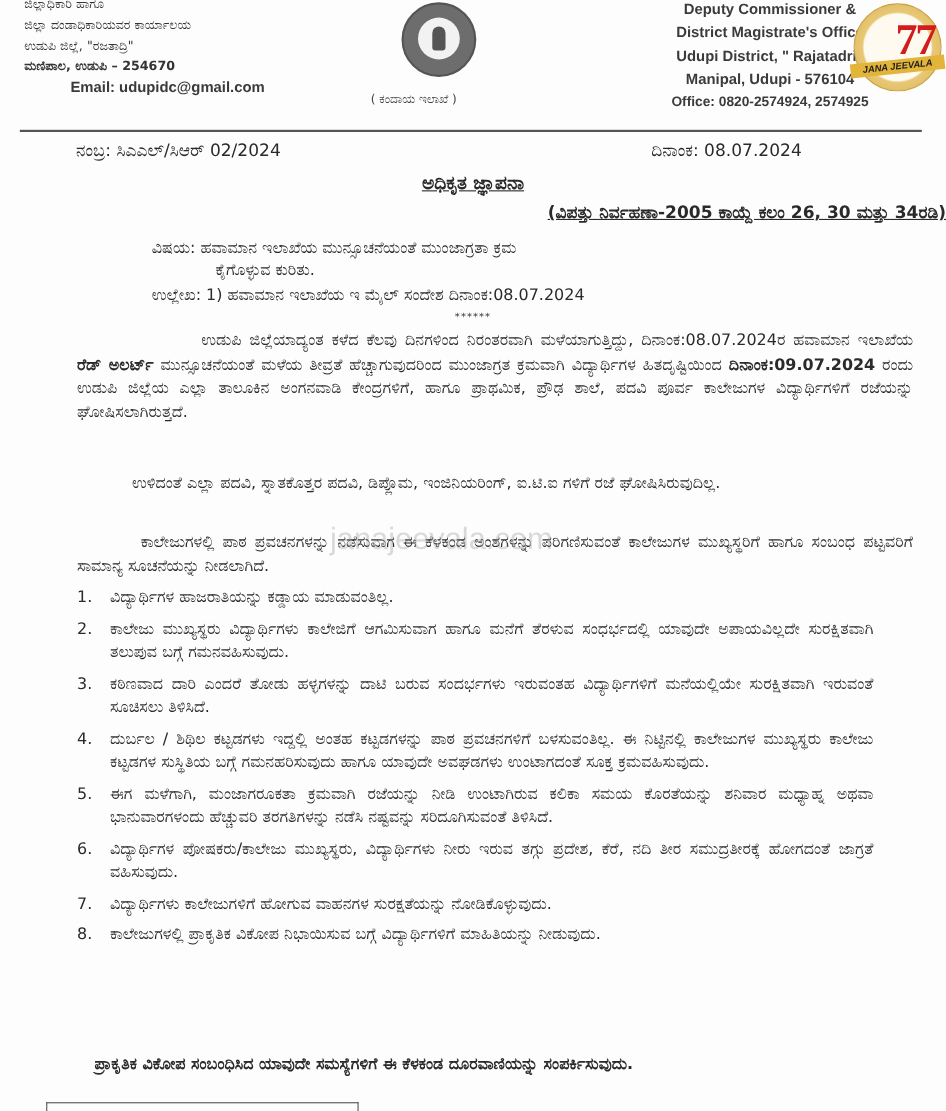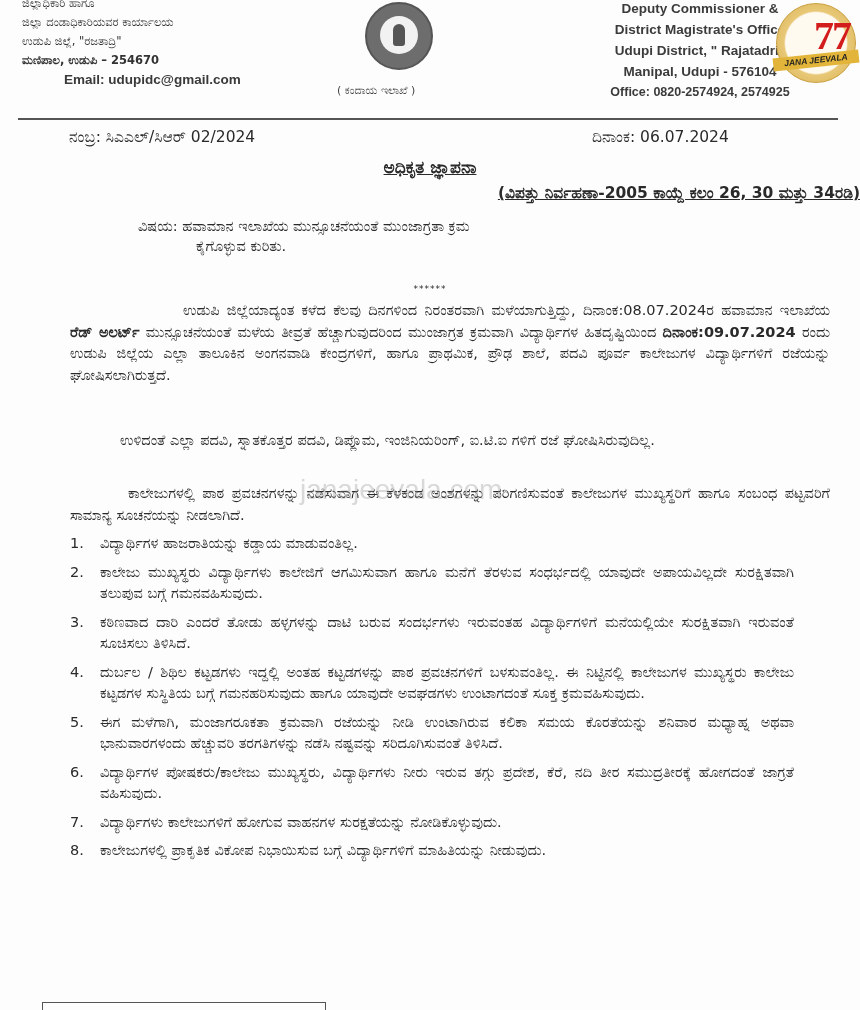--- a/index.html
+++ b/index.html
@@ -81,29 +81,30 @@
   </div>
 
   <div class="badge">
     <div class="badge-num">77</div>
     <div class="badge-ribbon">JANA JEEVALA</div>
   </div>
 
   <div class="rule"></div>
 
   <div class="ref">ನಂಬ್ರ: ಸಿಎಎಲ್/ಸಿಆರ್ 02/2024</div>
-  <div class="date">ದಿನಾಂಕ: 06.07.2024</div>
+  <div class="date">ದಿನಾಂಕ: 08.07.2024</div>
 
   <div class="title">ಅಧಿಕೃತ ಜ್ಞಾಪನಾ</div>
   <div class="subtitle">(ವಿಪತ್ತು ನಿರ್ವಹಣಾ-2005 ಕಾಯ್ದೆ ಕಲಂ 26, 30 ಮತ್ತು 34ರಡಿ)</div>
 
   <div class="subject">
     <div>ವಿಷಯ: ಹವಾಮಾನ ಇಲಾಖೆಯ ಮುನ್ಸೂಚನೆಯಂತೆ ಮುಂಜಾಗ್ರತಾ ಕ್ರಮ</div>
     <div class="cont">ಕೈಗೊಳ್ಳುವ ಕುರಿತು.</div>
   </div>
+  <div class="reference">ಉಲ್ಲೇಖ: 1) ಹವಾಮಾನ ಇಲಾಖೆಯ ಇ ಮೈಲ್ ಸಂದೇಶ ದಿನಾಂಕ:08.07.2024</div>
   <div class="stars">******</div>
 
   <div class="para p1"><span>ಉಡುಪಿ ಜಿಲ್ಲೆಯಾದ್ಯಂತ ಕಳೆದ ಕೆಲವು ದಿನಗಳಿಂದ ನಿರಂತರವಾಗಿ ಮಳೆಯಾಗುತ್ತಿದ್ದು, ದಿನಾಂಕ:08.07.2024ರ ಹವಾಮಾನ ಇಲಾಖೆಯ </span><b>ರೆಡ್ ಅಲರ್ಟ್</b><span> ಮುನ್ಸೂಚನೆಯಂತೆ ಮಳೆಯ ತೀವ್ರತೆ ಹೆಚ್ಚಾಗುವುದರಿಂದ ಮುಂಜಾಗ್ರತ ಕ್ರಮವಾಗಿ ವಿದ್ಯಾರ್ಥಿಗಳ ಹಿತದೃಷ್ಟಿಯಿಂದ </span><b>ದಿನಾಂಕ:09.07.2024</b><span> ರಂದು ಉಡುಪಿ ಜಿಲ್ಲೆಯ ಎಲ್ಲಾ ತಾಲೂಕಿನ ಅಂಗನವಾಡಿ ಕೇಂದ್ರಗಳಿಗೆ, ಹಾಗೂ ಪ್ರಾಥಮಿಕ, ಪ್ರೌಢ ಶಾಲೆ, ಪದವಿ ಪೂರ್ವ ಕಾಲೇಜುಗಳ ವಿದ್ಯಾರ್ಥಿಗಳಿಗೆ ರಜೆಯನ್ನು ಘೋಷಿಸಲಾಗಿರುತ್ತದೆ.</span></div>
 
   <div class="para p2">ಉಳಿದಂತೆ ಎಲ್ಲಾ ಪದವಿ, ಸ್ನಾತಕೊತ್ತರ ಪದವಿ, ಡಿಪ್ಲೊಮ, ಇಂಜಿನಿಯರಿಂಗ್, ಐ.ಟಿ.ಐ ಗಳಿಗೆ ರಜೆ ಘೋಷಿಸಿರುವುದಿಲ್ಲ.</div>
   <div class="para p3">ಕಾಲೇಜುಗಳಲ್ಲಿ ಪಾಠ ಪ್ರವಚನಗಳನ್ನು ನಡೆಸುವಾಗ ಈ ಕೆಳಕಂಡ ಅಂಶಗಳನ್ನು ಪರಿಗಣಿಸುವಂತೆ ಕಾಲೇಜುಗಳ ಮುಖ್ಯಸ್ಥರಿಗೆ ಹಾಗೂ ಸಂಬಂಧ ಪಟ್ಟವರಿಗೆ ಸಾಮಾನ್ಯ ಸೂಚನೆಯನ್ನು ನೀಡಲಾಗಿದೆ.</div>
 
   <div class="list">
     <div class="li">
         <span class="num">1.</span>
@@ -132,16 +133,17 @@
     <div class="li">
         <span class="num">7.</span>
         <span class="txt">ವಿದ್ಯಾರ್ಥಿಗಳು ಕಾಲೇಜುಗಳಿಗೆ ಹೋಗುವ ವಾಹನಗಳ ಸುರಕ್ಷತೆಯನ್ನು ನೋಡಿಕೊಳ್ಳುವುದು.</span>
       </div>
     <div class="li">
         <span class="num">8.</span>
         <span class="txt">ಕಾಲೇಜುಗಳಲ್ಲಿ ಪ್ರಾಕೃತಿಕ ವಿಕೋಪ ನಿಭಾಯಿಸುವ ಬಗ್ಗೆ ವಿದ್ಯಾರ್ಥಿಗಳಿಗೆ ಮಾಹಿತಿಯನ್ನು ನೀಡುವುದು.</span>
       </div>
   </div>
 
+  <div class="closing">ಪ್ರಾಕೃತಿಕ ವಿಕೋಪ ಸಂಬಂಧಿಸಿದ ಯಾವುದೇ ಸಮಸ್ಯೆಗಳಿಗೆ ಈ ಕೆಳಕಂಡ ದೂರವಾಣಿಯನ್ನು ಸಂಪರ್ಕಿಸುವುದು.</div>
   <div class="contact-box"></div>
 
   <div class="watermark">janajeevala.com</div>
 </div>
 
 </body></html>

